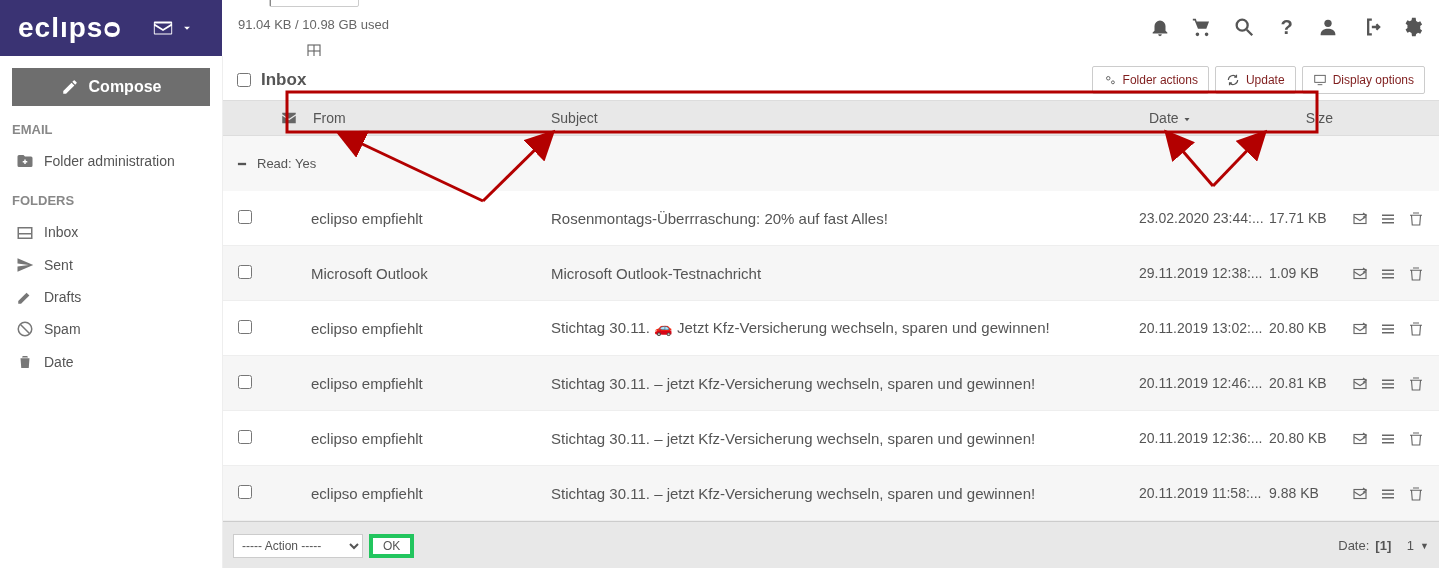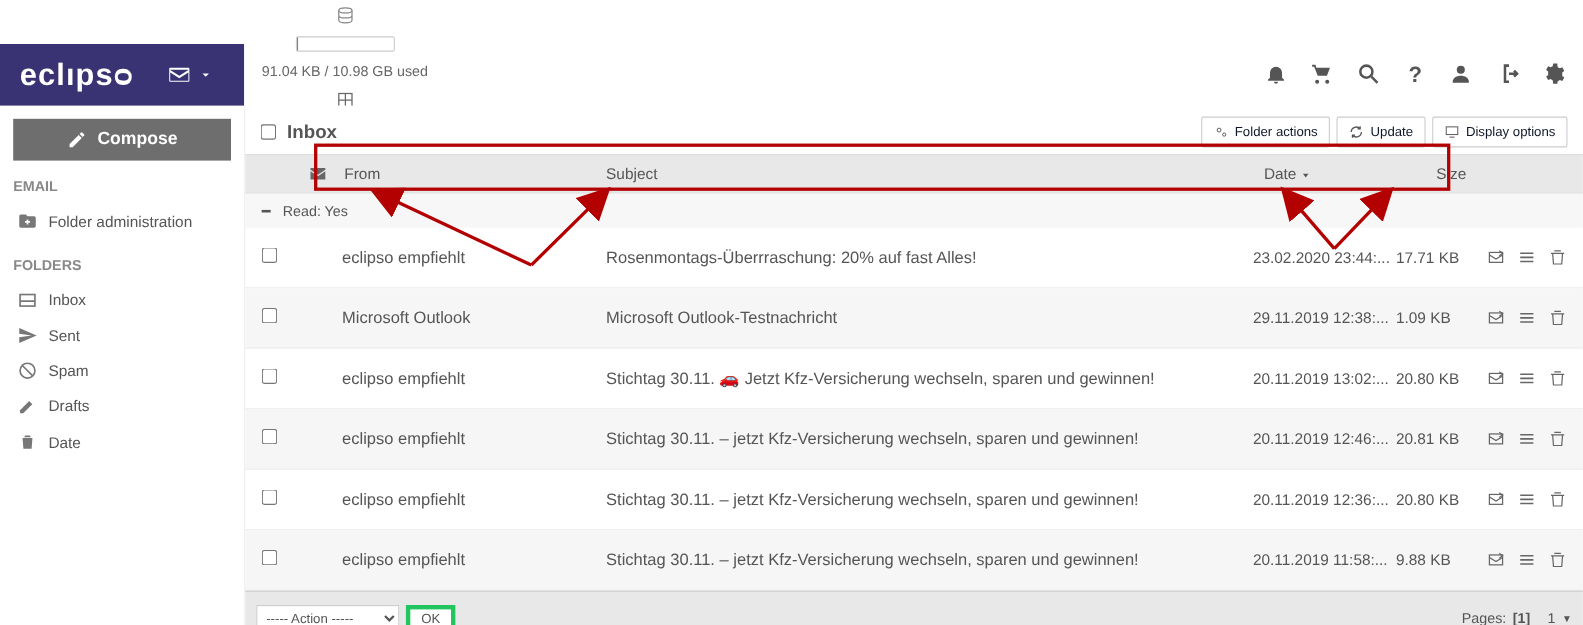--- a/index.html
+++ b/index.html
@@ -4,21 +4,21 @@
 <style>
   * { box-sizing: border-box; margin: 0; padding: 0; }
   body { font-family: Arial, Helvetica, sans-serif; font-size: 14px; color: #555; background: #fff; width: 1439px; }
   
   
   .brand-bar { background: #3a3373; height: 56px; display: flex; align-items: center; padding: 0 18px; width: 222px; }
   .brand { color: #fff; font-size: 28px; font-weight: 700; letter-spacing: 1px; font-family: Arial; }
   .brand-mail { color: #fff; margin-left: 30px; font-size: 22px; display:flex; align-items:center; gap:6px;}
   
   
-  .header { display:flex; height:56px;margin-top:40px; }
+  .header { display:flex; height:56px; }
   .header-right { flex:1; background:#fff; display:flex; align-items:center; justify-content:space-between; padding:0 16px; }
   .storage { display:flex; align-items:center; gap:10px; color:#666; font-size:13px;flex-direction:column; }
   .storage-bar { width:90px; height:14px; background:#fff; border:1px solid #ccc; border-radius:2px; position:relative; }
   .storage-fill { position:absolute; left:0; top:0; bottom:0; width:1%; background:#888; }
   .layout-btn { border:1px solid #ccc; background:#fff; padding:3px 8px; font-size:12px; display:flex; align-items:center; gap:4px; cursor:pointer; border-radius:2px; color:#555;}
   .header-icons { display:flex; align-items:center; gap:20px; color:#666; }
   .header-icons .hi { cursor:pointer; }
   
   
   .container { display:flex; }
@@ -28,32 +28,32 @@
   .nav-item { display:flex; align-items:center; gap:10px; padding:7px 4px; color:#555; cursor:pointer; font-size:14px; }
   .nav-item .icon { width:18px; text-align:center; color:#777; }
   
   
   .main { flex:1; background:#fff; border-left:1px solid #eee; position:relative; }
   
   .inbox-header { display:flex; align-items:center; justify-content:space-between; padding:10px 14px 6px; }
   .inbox-title-wrap { display:flex; align-items:center; gap:10px; }
   .inbox-title { font-weight:700; font-size:17px; color:#555; }
   .action-btns { display:flex; gap:6px; }
-  .abtn { border:1px solid #ccc; background:#fff; padding:6px 10px; font-size:12px; display:flex; align-items:center; gap:6px; cursor:pointer; border-radius:2px; color:#0f172a;}
+  .abtn { border:1px solid #ccc; background:#fff; padding:6px 10px; font-size:12px; display:flex; align-items:center; gap:6px; cursor:pointer; border-radius:2px; color:#7f1d1d;}
   
   .col-head { display:flex; align-items:center; background:#e8e8e8; height:36px; font-size:14px; color:#555; border-top:1px solid #ddd; border-bottom:1px solid #ddd; }
   .ch-check { width:44px; text-align:center; }
   .ch-mail { width:44px; text-align:center; color:#666; }
   .ch-from { width:240px; padding-left:2px; }
   .ch-subj { flex:1; }
   .ch-date { width:130px; }
   .ch-size { width:60px; text-align:right; padding-right:6px; }
   .ch-actions { width:100px; }
   
-  .group-row { background:#f7f7f7; padding:8px 12px; font-size:13px; color:#555; display:flex; align-items:center; gap:8px; }
+  .group-row { background:#f7f7f7; padding:20px 12px; font-size:13px; color:#555; display:flex; align-items:center; gap:8px; }
   
   .mail-row { display:flex; align-items:center; height:55px; border-bottom:1px solid #eee; font-size:15px; color:#555; }
   .mail-row:nth-child(even){ background:#f6f6f6; }
   .mr-check { width:44px; text-align:center; }
   .mr-iconcol { width:44px; }
   .mr-from { width:240px; }
   .mr-subj { flex:1; white-space:nowrap; overflow:hidden; text-overflow:ellipsis; padding-right:10px; }
   .mr-date { width:130px; font-size:14px; white-space:nowrap; overflow:hidden; text-overflow:ellipsis; }
   .mr-size { width:70px; font-size:14px; text-align:left; }
   .mr-actions { width:100px; display:flex; gap:10px; color:#666; justify-content:flex-end; padding-right:14px; }
@@ -166,30 +166,30 @@
       <span>Inbox</span>
     </div>
     <div class="nav-item">
       <span class="icon"><svg class="ico" viewBox="0 0 24 24">
             <path fill="#777" d="M2 21l21-9L2 3v7l15 2-15 2v7z"></path>
           </svg></span>
       <span>Sent</span>
     </div>
     <div class="nav-item">
       <span class="icon"><svg class="ico" viewBox="0 0 24 24">
+            <path fill="#777" d="M3 17.25V21h3.75L17.81 9.94l-3.75-3.75L3 17.25z"></path>
+          </svg></span>
+      <span>Drafts</span>
+    </div>
+    <div class="nav-item">
+      <span class="icon"><svg class="ico" viewBox="0 0 24 24">
             <circle cx="12" cy="12" r="9" fill="none" stroke="#777" stroke-width="2"></circle>
             <line x1="6" y1="6" x2="18" y2="18" stroke="#777" stroke-width="2"></line>
           </svg></span>
       <span>Spam</span>
-    </div>
-    <div class="nav-item">
-      <span class="icon"><svg class="ico" viewBox="0 0 24 24">
-            <path fill="#777" d="M3 17.25V21h3.75L17.81 9.94l-3.75-3.75L3 17.25z"></path>
-          </svg></span>
-      <span>Drafts</span>
     </div>
     <div class="nav-item">
       <span class="icon"><svg class="ico" viewBox="0 0 24 24">
             <path fill="#777" d="M6 7h12l-1 13H7L6 7zm3-3h6l1 2H8l1-2z"></path>
           </svg></span>
       <span>Date</span>
     </div>
   </div>
 
   <div class="main">
@@ -385,21 +385,21 @@
       </div>
 
     <div class="footer-bar">
       <div class="footer-left">
         <select class="select-action">
           <option>----- Action -----</option>
         </select>
         <button class="ok-btn">OK</button>
       </div>
       <div class="footer-right">
-        <span>Pages:</span>
+        <span>Date:</span>
         <span style="font-weight:700">[1]</span>
         &nbsp;
         <span>1</span>
         <span style="font-size:9px">▼</span>
       </div>
     </div>
 
     <svg class="annot-svg" width="1217" height="200">
       <rect class="red-box" x="64" y="36" width="1030" height="40"></rect>
       <defs>

